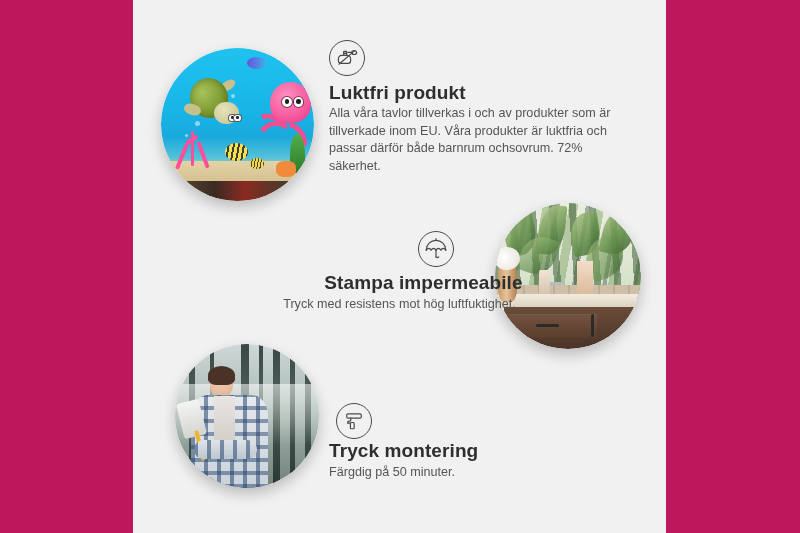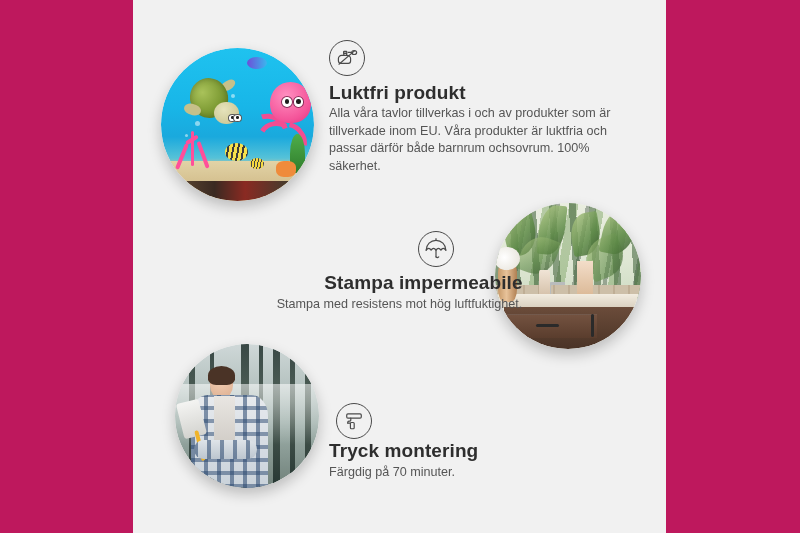--- a/index.html
+++ b/index.html
@@ -357,21 +357,21 @@
           <rect x="14.4" y="10.9" width="3.4" height="2.2" rx="0.5"></rect>
           <path d="M19.2 12.0 h3.1 a1.5 1.5 0 0 1 1.5 1.5 v0"></path>
           <ellipse cx="25.6" cy="12.2" rx="2.6" ry="2.1"></ellipse>
           <line x1="9.5" y1="24.6" x2="26.2" y2="10.2"></line>
         </g>
       </svg>
     </div>
 
     <div class="title" style="left:196px; top:82px;">Luktfri produkt</div>
 
-    <div class="body" style="left:196px; top:105px; width:291px;">Alla våra tavlor tillverkas i och av produkter som är tillverkade inom EU. Våra produkter är luktfria och passar därför både barnrum ochsovrum. 100% säkerhet.</div>
+    <div class="body" style="left:196px; top:105px; width:291px;">Alla våra tavlor tillverkas i och av produkter som är tillverkade inom EU. Våra produkter är luktfria och passar därför både barnrum ochsovrum. 72% säkerhet.</div>
 
     <div class="photo" style="left:362px; top:203px; width:146px; height:146px;">
       <div class="photo-inner">
         <div class="bath">
           <div class="wall">
             <div class="leaf" style="left:6%;  top:8%;  width:22%; height:46%; transform:rotate(-14deg);"></div>
             <div class="leaf" style="left:30%; top:2%;  width:18%; height:52%; transform:rotate(6deg);"></div>
             <div class="leaf" style="left:52%; top:10%; width:20%; height:44%; transform:rotate(-9deg);"></div>
             <div class="leaf" style="left:74%; top:4%;  width:22%; height:50%; transform:rotate(12deg);"></div>
             <div class="leaf" style="left:18%; top:34%; width:24%; height:40%; transform:rotate(20deg); opacity:.6;"></div>
@@ -399,21 +399,21 @@
           <path d="M7.6 19.2 c1.7 -2.6 3.8 -2.6 5.2 0 c1.6 -2.6 3.6 -2.6 5.2 0 c1.6 -2.6 3.6 -2.6 5.2 0 c1.4 -2.6 3.5 -2.6 5.2 0"></path>
           <line x1="18" y1="19.2" x2="18" y2="26.4"></line>
           <path d="M18 26.4 a2.1 2.1 0 0 0 2.9 0"></path>
           <line x1="18" y1="8.8" x2="18" y2="7.1"></line>
         </g>
       </svg>
     </div>
 
     <div class="title" style="left:0; top:272px; width:533px; text-align:center;margin-left:24px;">Stampa impermeabile</div>
 
-    <div class="body" style="left:0; top:296px; width:533px; text-align:center;">Stampa med resistens mot hög luftfuktighet.</div>
+    <div class="body" style="left:0; top:296px; width:533px; text-align:center;">Tryck med resistens mot hög luftfuktighet.</div>
 
     <div class="photo" style="left:42px; top:344px; width:144px; height:144px;">
       <div class="photo-inner">
         <div class="forest">
           <div class="trunk" style="left:10%;"></div>
           <div class="trunk" style="left:24%;  width:4px;"></div>
           <div class="trunk" style="left:46%;  width:8px;"></div>
           <div class="trunk" style="left:58%;  width:4px;"></div>
           <div class="trunk" style="left:68%;  width:7px;"></div>
           <div class="trunk" style="left:80%;  width:5px;"></div>
@@ -439,16 +439,16 @@
           <rect x="10.3" y="10.4" width="15.4" height="4.6" rx="1.3"></rect>
           <path d="M14.6 15.0 v1.9 a1.2 1.2 0 0 1 -1.2 1.2 h-0.8 a1.2 1.2 0 0 0 -1.2 1.2 v0.9"></path>
           <rect x="14.2" y="19.6" width="4.0" height="6.6" rx="1.0"></rect>
           <line x1="11.4" y1="20.2" x2="14.2" y2="20.2"></line>
         </g>
       </svg>
     </div>
 
     <div class="title" style="left:196px; top:440px;">Tryck montering</div>
 
-    <div class="body" style="left:196px; top:464px; width:291px;">Färgdig på 70 minuter.</div>
+    <div class="body" style="left:196px; top:464px; width:291px;">Färgdig på 50 minuter.</div>
 
   </div>
 </div>
 
 </body></html>

